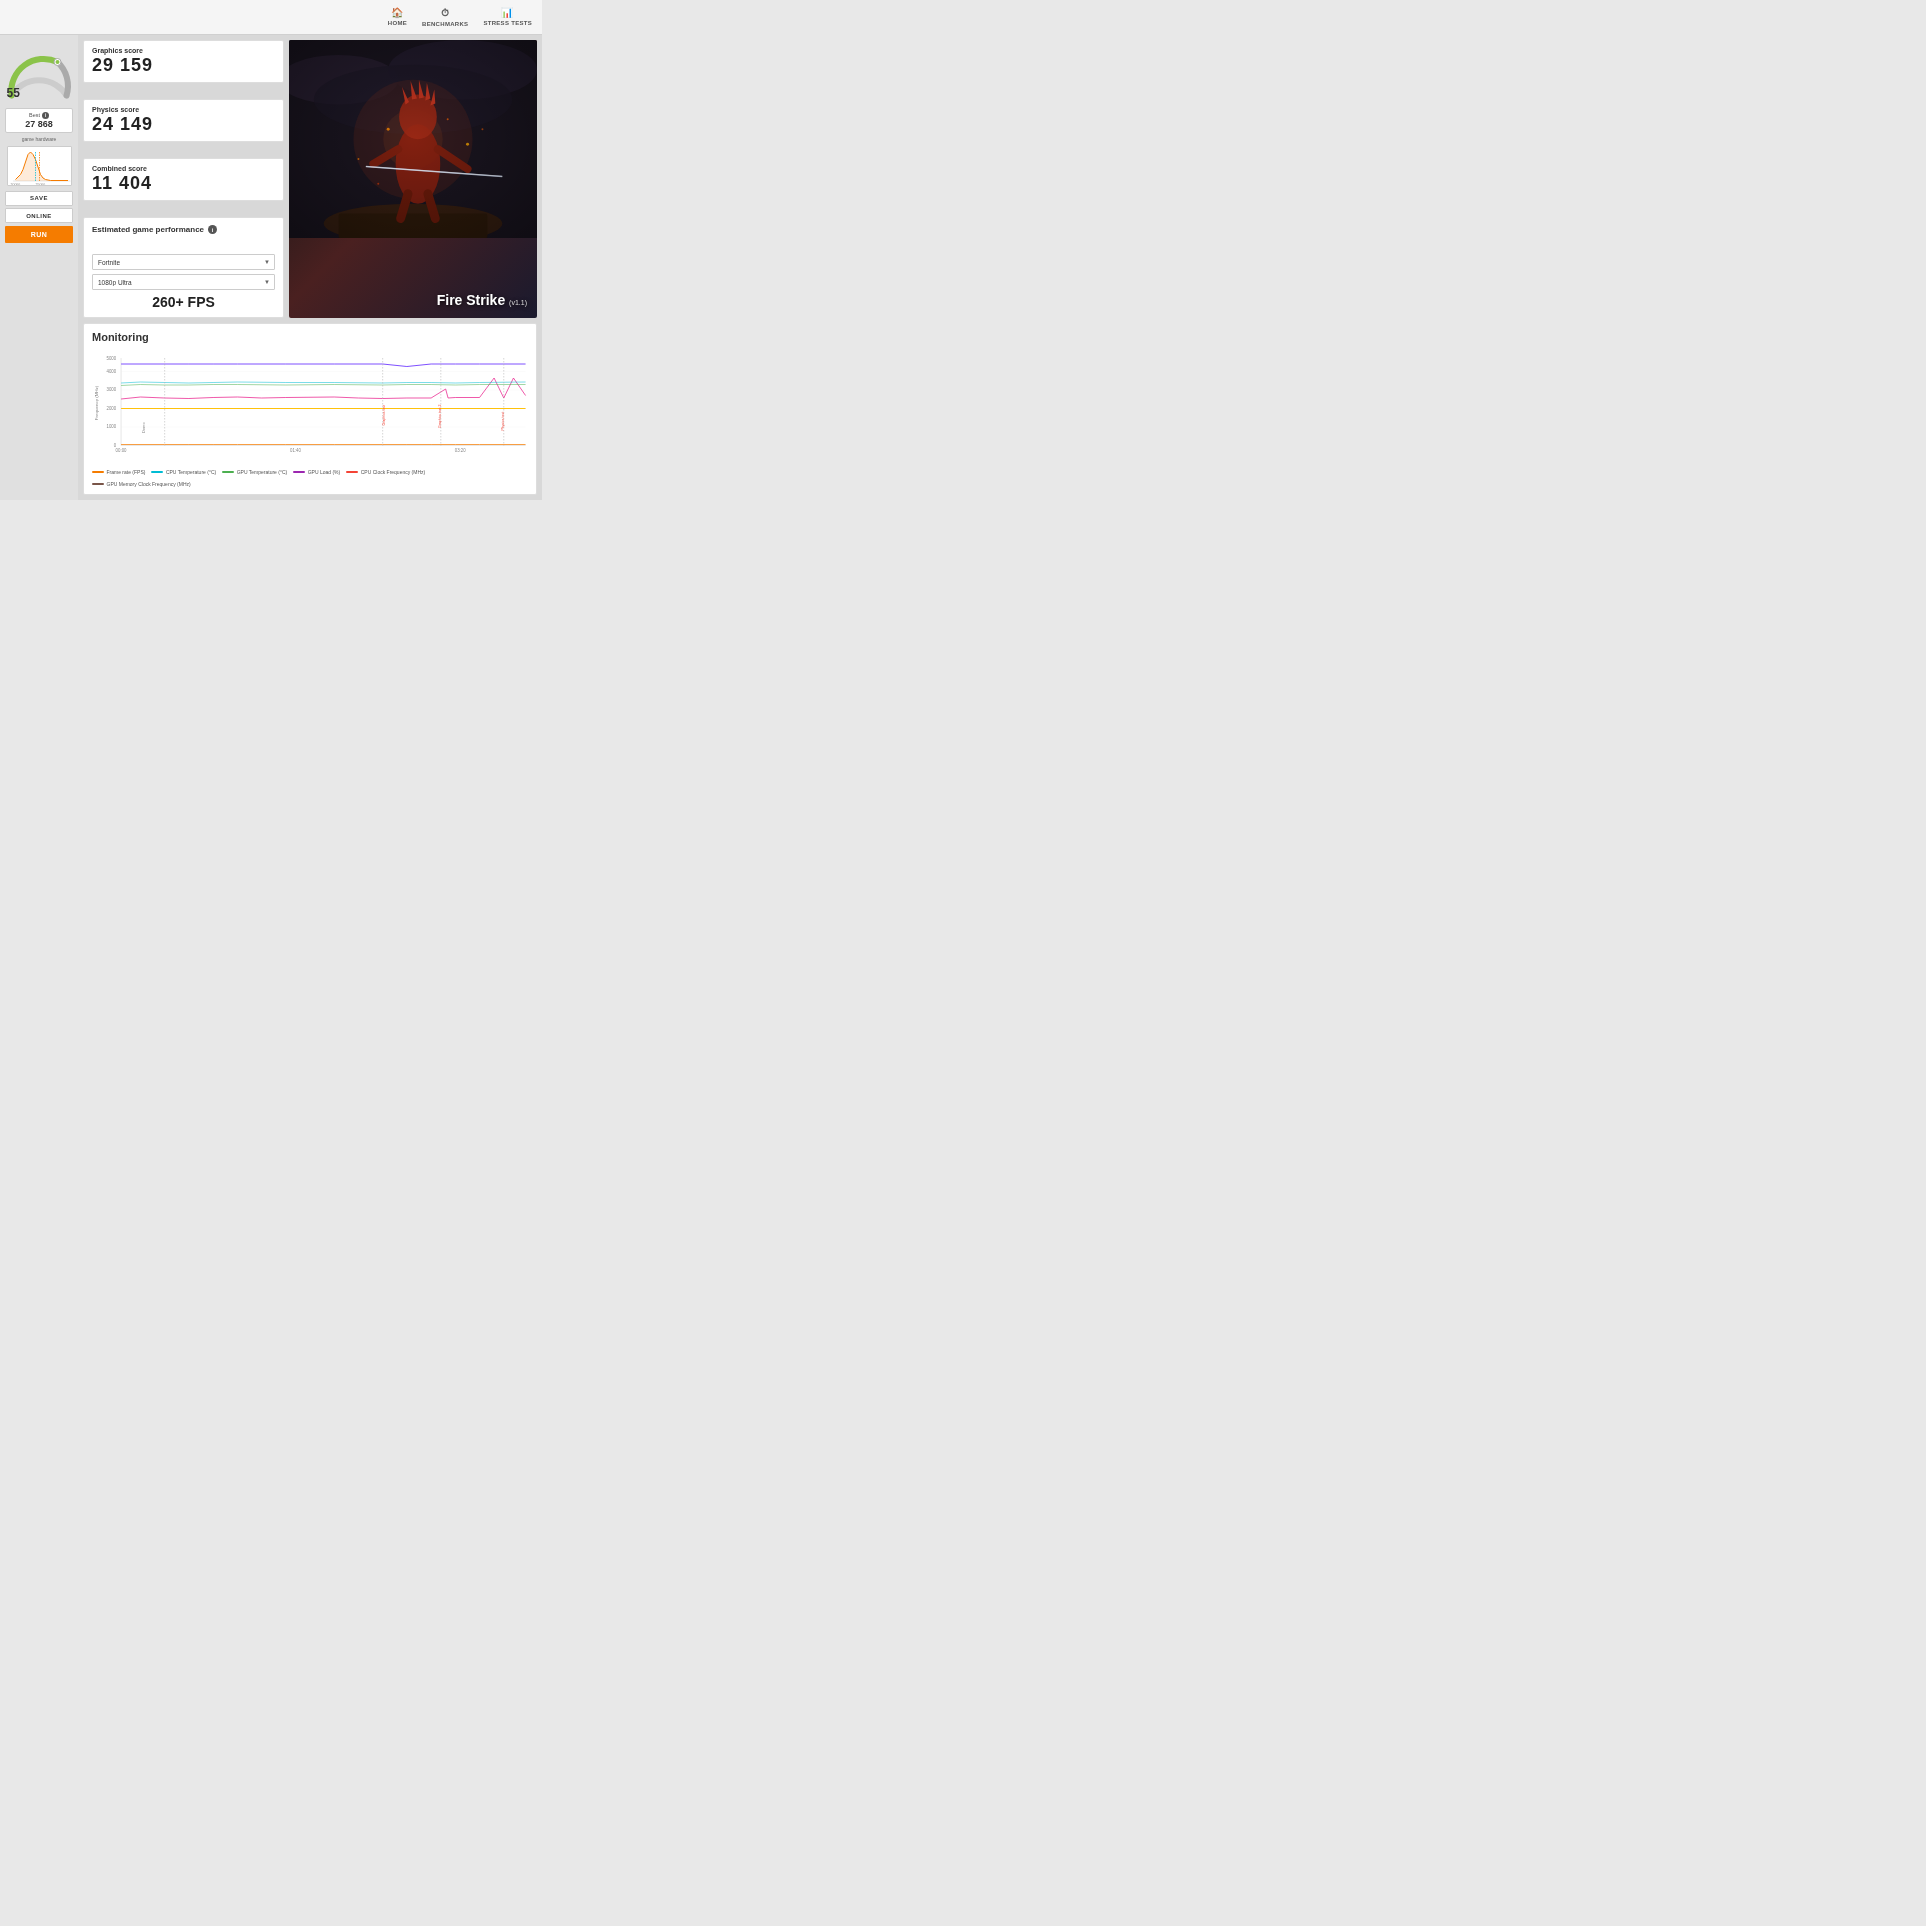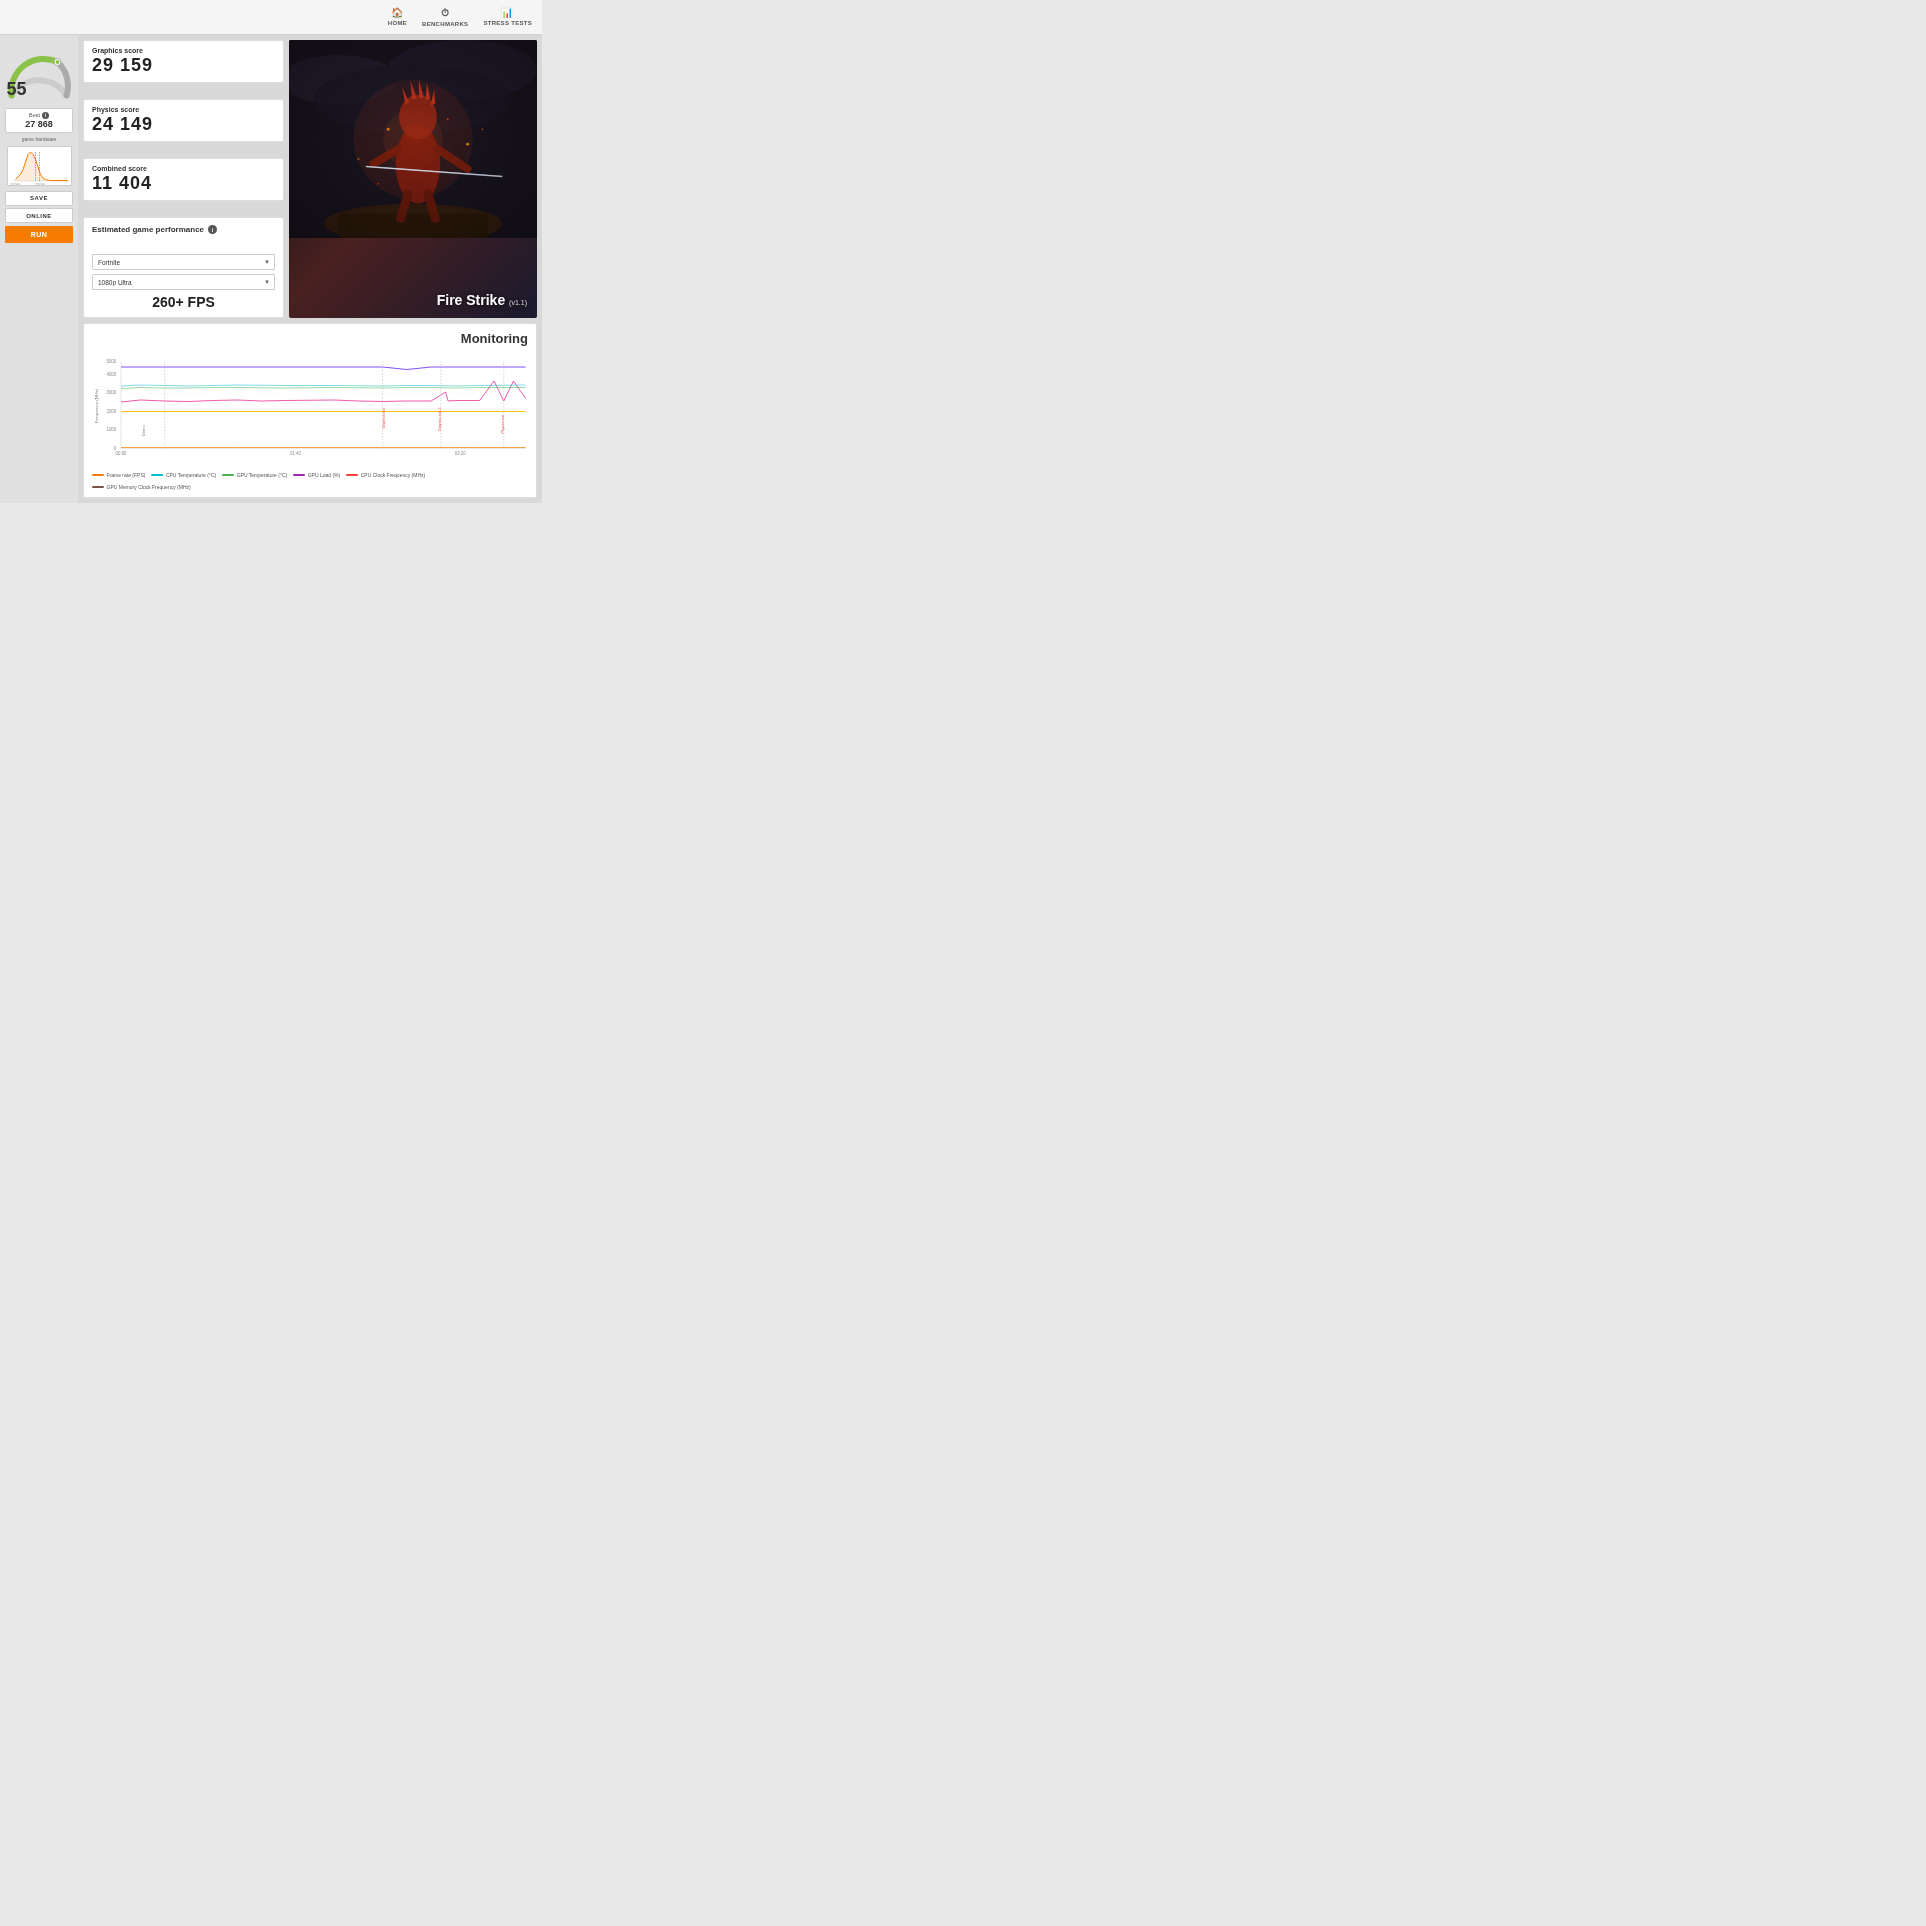--- a/index.html
+++ b/index.html
@@ -66,21 +66,21 @@
       margin-bottom: 5px;
     }
     .gauge-svg {
       width: 100%;
       height: 100%;
     }
     .gauge-score-label {
       position: absolute;
       bottom: 2.5px;
       left: 2.5px;
-      font-size: 18px;
+      font-size: 12px;
       font-weight: 700;
       color: #333;
     }
 
     .best-box {
       background: white;
       border: 0.5px solid #ccc;
       border-radius: 2px;
       padding: 3px 7px;
       text-align: center;
@@ -297,25 +297,24 @@
     }
 
     
     .monitoring-section {
       background: white;
       border: 0.5px solid #ddd;
       border-radius: 2px;
       padding: 7px 8px;
     }
     .monitoring-title {
-      font-size: 13px;
+      font-size: 11px;
       font-weight: 600;
       color: #333;
       margin-bottom: 10px;
-      text-align: right;
     }
     .chart-area {
       width: 100%;
       height: 110px;
       position: relative;
     }
     .chart-legend {
       display: flex;
       flex-wrap: wrap;
       gap: 6px;

